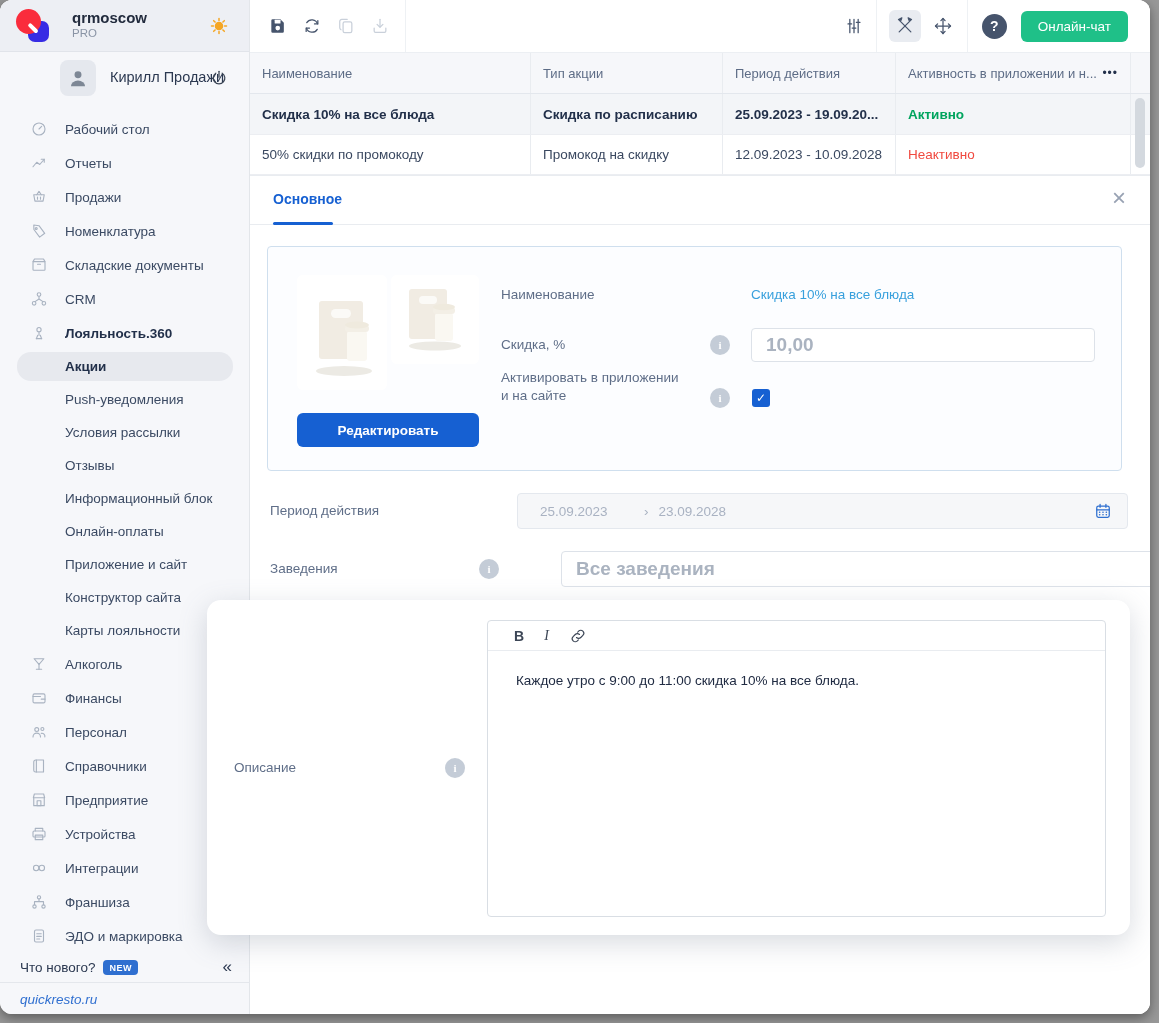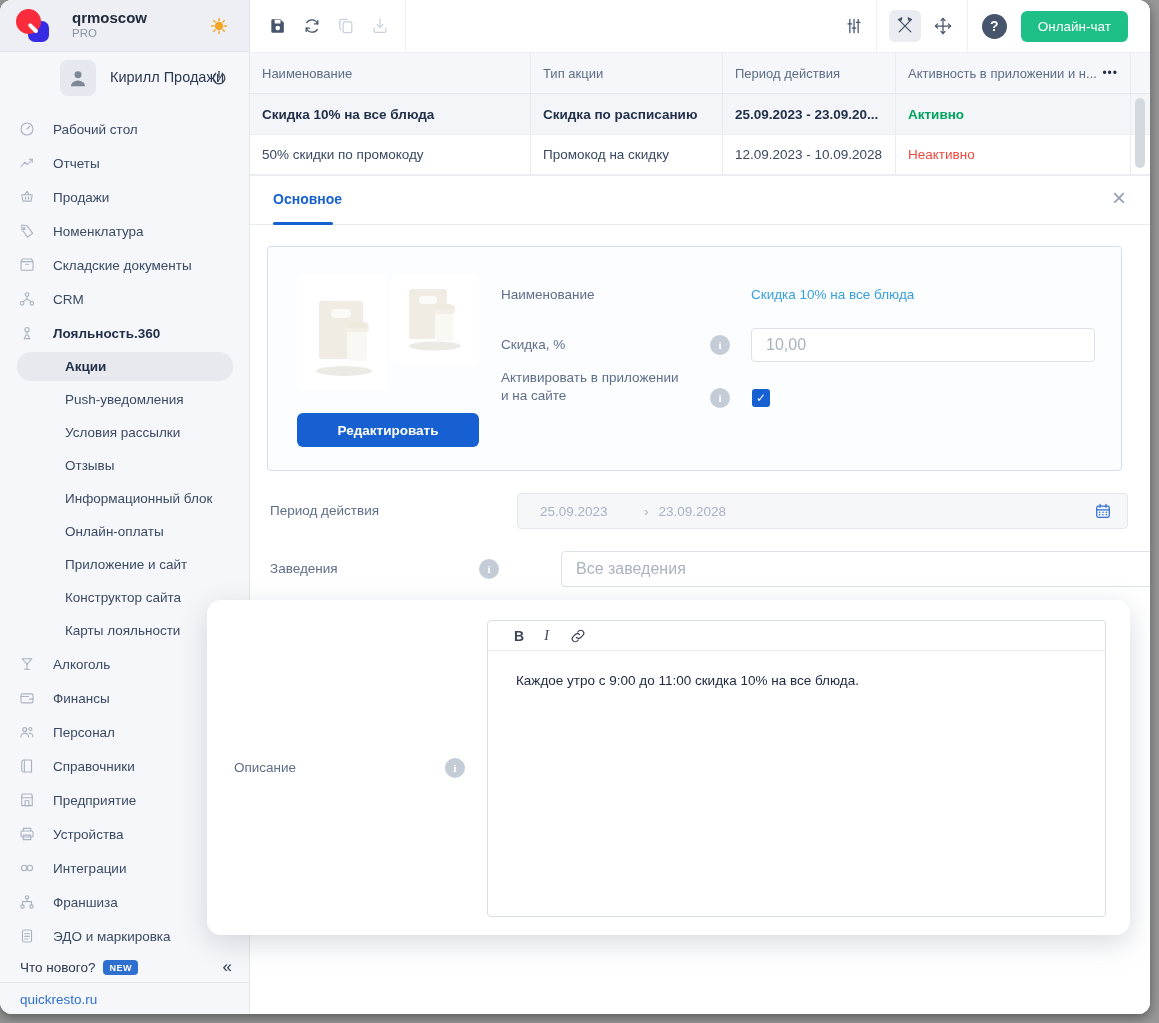--- a/index.html
+++ b/index.html
@@ -16,31 +16,31 @@
   .logo .sl { position:absolute; left:13px; top:13px; width:12px; height:3.5px; background:#fff; border-radius:2px; transform:rotate(45deg); transform-origin:left center; }
   .brand-name { position:absolute; left:72px; top:9px; font-size:15px; font-weight:700; color:#222b3d; }
   .brand-plan { position:absolute; left:72px; top:27px; font-size:11.5px; color:#8a94a5; }
   .sun { position:absolute; right:20px; top:16px; width:20px; height:20px; color:#f5a623; cursor:pointer; }
   .user { position:absolute; left:0; top:52px; width:100%; height:52px; }
   .avatar { position:absolute; left:60px; top:8px; width:36px; height:36px; background:#e5e8ee; border-radius:8px; color:#7d8795; padding:5px; }
   .user-name { position:absolute; left:110px; top:17px; font-size:14.5px; color:#2b3850; }
   .power { position:absolute; right:20px; top:16px; width:20px; height:20px; color:#3c4656; cursor:pointer; }
 
   .nav { position:absolute; left:0; top:112px; width:250px; }
-  .ni { display:flex; align-items:center; height:34px; padding-left:18px; font-size:13.5px; color:#3b4a63; cursor:pointer; }
+  .ni { display:flex; align-items:center; height:34px; padding-left:30px; font-size:13.5px; color:#3b4a63; cursor:pointer; }
   .ni .nico { width:18px; height:18px; margin-right:17px; color:#a9b3c1; flex:none; }
   .ni.sub { height:33px; padding-left:65px; }
   .ni.sect { font-weight:700; color:#22304a; }
   .ni.active { height:29px; margin:2px 17px; padding-left:48px; background:#e7e9ee; border-radius:14px; font-weight:700; color:#22304a; }
 
   .whats-new { position:absolute; left:0; top:952px; width:250px; height:31px; display:flex; align-items:center; padding:0 18px 0 20px; border-bottom:1px solid #e4e7ec; }
   .wn-label { font-size:13.5px; color:#2b3850; }
   .wn-badge { margin-left:8px; background:#2f6fd0; color:#fff; font-size:9px; font-weight:700; letter-spacing:.5px; padding:3px 6px 2px; border-radius:4px; }
   .wn-collapse { margin-left:auto; font-size:17px; color:#2b3850; cursor:pointer; }
-  .site-link { position:absolute; left:0; top:984px; width:250px; height:30px; display:flex; align-items:center; padding-left:20px; font-size:13.5px; color:#2f6fd0; cursor:pointer; }
+  .site-link { position:absolute; left:0; top:984px; width:250px; height:30px; display:flex; align-items:center; padding-left:20px; font-size:13.5px; color:#2f6fd0; cursor:pointer;font-style:italic; }
 
   
   .main { position:absolute; left:250px; top:0; width:900px; height:100%; background:#fff; }
   .toolbar { position:absolute; left:0; top:0; width:100%; height:52px; background:#fff; }
   .tb-left { position:absolute; left:18px; top:0; height:52px; display:flex; align-items:center; gap:14px; }
   .tb-ic { width:20px; height:20px; cursor:pointer; }
   .c-dark { color:#46546c; } .c-dis { color:#c9d0da; cursor:default; }
   .tb-div { position:absolute; top:0; height:52px; width:1px; background:#eef1f4; }
   .tb-right { position:absolute; right:22px; top:0; height:52px; display:flex; align-items:center; }
   .tool-active { width:32px; height:32px; background:#e9ecf1; border-radius:6px; display:flex; align-items:center; justify-content:center; cursor:pointer; }
@@ -73,21 +73,21 @@
   .close-x { position:absolute; right:24px; top:10px; font-size:24px; color:#98a2b3; cursor:pointer; line-height:1; }
 
   .fpanel { position:absolute; left:17px; top:70px; width:855px; height:225px; border:1px solid #cfdfee; border-radius:4px; background:#fcfdff; }
   .pimg { position:absolute; border-radius:6px; overflow:hidden; background:#fff; }
   .img1 { left:29px; top:28px; width:90px; height:115px; }
   .img2 { left:123px; top:28px; width:88px; height:89px; }
   .edit-btn { position:absolute; left:29px; top:166px; width:182px; height:34px; background:#1660d2; color:#fff; font-size:13.5px; font-weight:700; border:none; border-radius:6px; font-family:inherit; cursor:pointer; }
   .flabel { position:absolute; font-size:13.5px; color:#5f6e88; }
   .link-val { position:absolute; font-size:13.5px; color:#38a0dd; cursor:pointer; }
   .i-icon { position:absolute; width:20px; height:20px; background:#c4ccd7; color:#fff; border-radius:50%; font-size:11px; font-weight:700; display:flex; align-items:center; justify-content:center; cursor:pointer; font-family:"Liberation Serif","DejaVu Serif",serif; }
-  .inp { position:absolute; height:34px; border:1px solid #dde2e9; border-radius:4px; background:#fff; font-size:16px; color:#aab3c0; padding:0 14px; font-family:inherit; outline:none; }
+  .inp { position:absolute; height:34px; border:1px solid #dde2e9; border-radius:4px; background:#fff; font-size:19px; color:#aab3c0; padding:0 14px; font-family:inherit; outline:none;font-weight:bold; }
   .inp::placeholder { color:#aab3c0; opacity:1; }
   .checkbox { position:absolute; width:18px; height:18px; background:#1660d2; border-radius:3px; color:#fff; font-size:12px; display:flex; align-items:center; justify-content:center; cursor:pointer; }
 
   .period-field { position:absolute; left:267px; top:317px; width:611px; height:36px; background:#f6f7f9; border:1px solid #e4e8ee; border-radius:4px; display:flex; align-items:center; padding:0 14px 0 22px; font-size:13.5px; color:#a9b2c2; }
   .period-field .d1 { width:104px; }
   .period-field .sep { margin-right:10px; }
   .cal { margin-left:auto; width:20px; height:20px; color:#2e6fd0; cursor:pointer; }
 
   
   .desc-card { position:absolute; left:207px; top:600px; width:923px; height:335px; background:#fff; border-radius:14px; box-shadow:0 8px 28px rgba(100,110,130,.25); z-index:5; }
@@ -403,21 +403,21 @@
         <div class="cell c3">Период действия</div>
         <div class="cell c4">
           <span>Активность в приложении и н...</span>
           <span class="more-dots">•••</span>
         </div>
         <div class="gut"></div>
       </div>
       <div class="trow tr1">
         <div class="cell c1">Скидка 10% на все блюда</div>
         <div class="cell c2">Скидка по расписанию</div>
-        <div class="cell c3">25.09.2023 - 23.09.20...</div>
+        <div class="cell c3">25.09.2023 - 19.09.20...</div>
         <div class="cell c4 st-active">Активно</div>
         <div class="gut">
             <div class="thumb" style="top:4px"></div>
           </div>
       </div>
       <div class="trow tr2">
         <div class="cell c1">50% скидки по промокоду</div>
         <div class="cell c2">Промокод на скидку</div>
         <div class="cell c3">12.09.2023 - 10.09.2028</div>
         <div class="cell c4 st-inactive">Неактивно</div>

